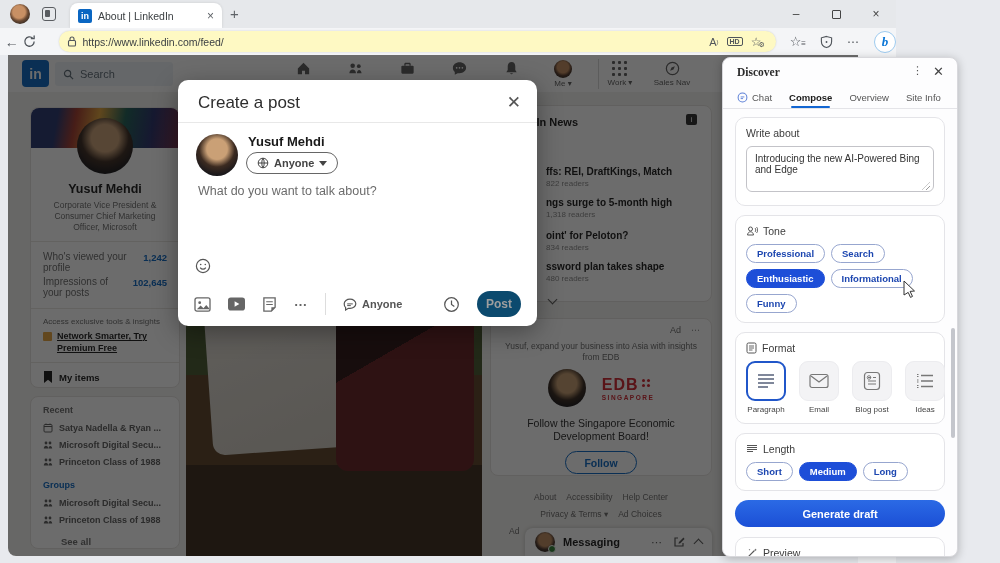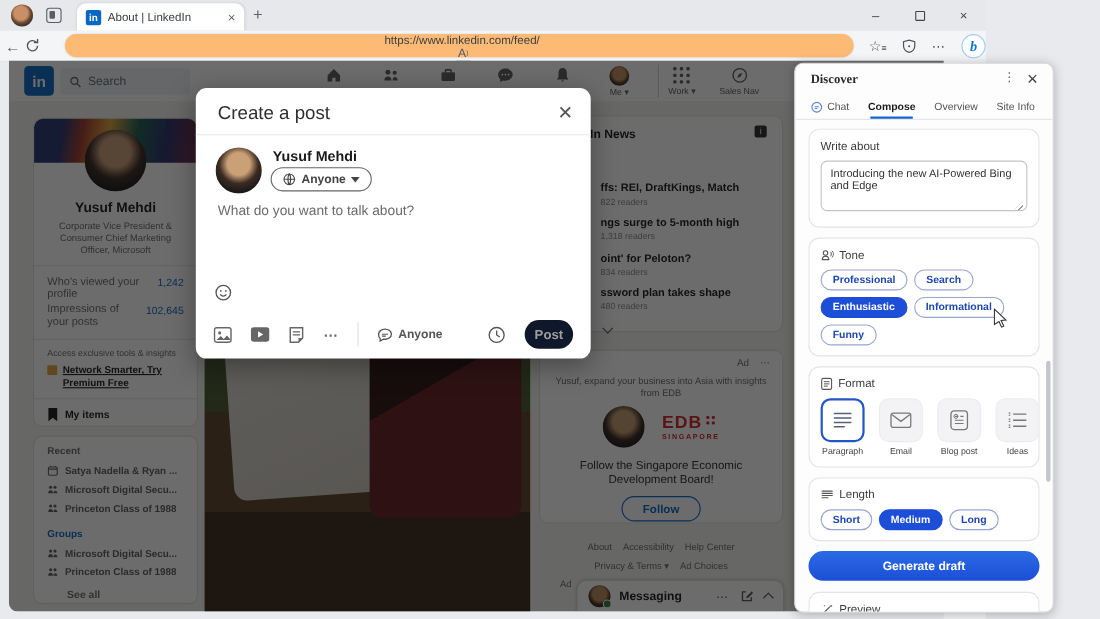--- a/index.html
+++ b/index.html
@@ -19,22 +19,22 @@
   .tab-title { font-size:10.5px; color:#3c4043; flex:1; white-space:nowrap; overflow:hidden; }
   .tab-close { font-size:12px; color:#5f6368; cursor:default; }
   .newtab { position:absolute; left:230px; top:5px; font-size:15px; color:#5f6368; }
   .wincontrols { position:absolute; right:0; top:0; height:28px; display:flex; }
   .winbtn { width:40px; height:28px; display:flex; align-items:center; justify-content:center; color:#444; font-size:12px; }
   .maxglyph { width:9px; height:9px; border:1px solid #444; border-radius:1px; }
 
   
   .toolbar { position:absolute; top:28px; left:0; right:0; height:27px; background:#f4f5f7; display:flex; align-items:center; }
   .navbtn { width:26px; text-align:center; color:#50555b; font-size:14px; }
-  .addressbar { margin-left:12px; width:800px; height:21px; background:#fdba74; border-radius:11px; display:flex; align-items:center;
-    padding:0 8px; box-shadow:0 0 2px rgba(0,0,0,.15);flex-direction:column; }
+  .addressbar { margin-left:12px; width:800px; height:21px; background:#fef9c3; border-radius:11px; display:flex; align-items:center;
+    padding:0 8px; box-shadow:0 0 2px rgba(0,0,0,.15); }
   .url { font-size:10.5px; color:#3c4043; flex:1; margin-left:6px; }
   .abar-icon { margin-left:8px; color:#50555b; font-size:10px; display:flex; align-items:center; }
   .hd-badge { border:1px solid #50555b; border-radius:2px; font-size:7px; font-weight:bold; padding:0 2px; color:#50555b; }
   .tb-right { display:flex; align-items:center; gap:14px; margin-left:14px; color:#50555b; }
   .bing-btn { width:22px; height:22px; border-radius:50%; background:#fff; border:1.5px solid #9ecbef; color:#0b76d6;
     font-weight:bold; font-style:italic; font-size:13px; display:flex; align-items:center; justify-content:center; font-family:"Liberation Serif", serif; }
 
   
   .content { position:absolute; top:55px; left:0; right:0; bottom:0; }
 
@@ -57,21 +57,21 @@
   .li-card { position:absolute; background:#fff; border-radius:8px; border:1px solid #e4e2de; }
   .pc-cover { height:40px; border-radius:8px 8px 0 0;
     background:linear-gradient(100deg,#27356e 0 18%,#a33a2c 30%,#e0a23a 45%,#1e5e54 62%,#28306b 80%,#7a2f4a 100%); }
   .pc-avatar { width:56px; height:56px; border-radius:50%; margin:-30px auto 0; position:relative; z-index:1;
     background:radial-gradient(circle at 50% 36%, #caa076 0 30%, #3c2b21 52%, #17161a 78%), linear-gradient(180deg,#732c20,#d86a2e); }
   .pc-name { text-align:center; font-size:12.5px; font-weight:bold; color:#191919; margin-top:8px; }
   .pc-headline { text-align:center; font-size:8.5px; color:#6b6b6b; line-height:11px; margin:4px 10px 0; }
   .pc-divider { height:1px; background:#e8e6e2; margin:8px 0; }
   .pc-stat { display:flex; justify-content:space-between; padding:2px 12px; }
   .pc-stat .lab { font-size:10px; color:#6b6b6b; line-height:10.5px; width:70%; }
-  .pc-stat .val { font-size:9.5px; color:#0a66c2; font-weight:normal; }
+  .pc-stat .val { font-size:9.5px; color:#0a66c2; font-weight:bold; }
   .pc-premiumhint { font-size:8px; color:#6b6b6b; padding:0 12px; line-height:10px; }
   .pc-premiumlink { display:flex; gap:5px; padding:4px 12px 0; }
   .pc-premiumlink .sq { width:9px; height:9px; background:#e7a33e; border-radius:1px; flex:none; margin-top:1px; }
   .pc-premiumlink .txt { font-size:9px; font-weight:bold; color:#191919; text-decoration:underline; line-height:11.5px; }
   .pc-myitems { display:flex; gap:6px; align-items:center; padding:0 12px; font-size:9.5px; font-weight:bold; color:#191919; }
 
   .sc-title { font-size:9px; color:#6b6b6b; font-weight:bold; padding:8px 12px 4px; }
   .sc-title.groups { color:#0a66c2; padding-top:10px; }
   .sc-item { display:flex; gap:6px; align-items:center; padding:3.5px 12px; font-size:9px; font-weight:bold; color:#5c5c5c; white-space:nowrap; }
   .sc-seeall { font-size:9.5px; font-weight:bold; color:#6b6b6b; padding:8px 12px 4px 30px; }
@@ -141,21 +141,21 @@
   .mp-name { position:absolute; left:70px; top:54px; font-size:13px; font-weight:bold; color:#191919; }
   .mp-pill { position:absolute; left:68px; top:72px; height:22px; border:1px solid #666; border-radius:12px; display:flex;
     align-items:center; gap:5px; padding:0 10px; font-size:11px; font-weight:bold; color:#444; }
   .caret { width:0; height:0; border-left:4px solid transparent; border-right:4px solid transparent; border-top:5px solid #444; }
   .mp-prompt { position:absolute; left:20px; top:104px; font-size:12.5px; color:#6b6b6b; }
   .mp-emoji { position:absolute; left:17px; top:178px; }
   .mp-footer { position:absolute; left:0; right:0; bottom:0; height:44px; display:flex; align-items:center; padding:0 16px; gap:17px; color:#666; }
   .mp-vline { width:1px; height:22px; background:#ddd; }
   .mp-anyone { display:flex; align-items:center; gap:5px; font-size:11px; font-weight:bold; color:#555; }
   .mp-spacer { flex:1; }
-  .post-btn { width:44px; height:26px; background:#0f172a; color:#9e9e9e; border-radius:14px; font-size:12px; font-weight:bold;
+  .post-btn { width:44px; height:26px; background:#0c4a6e; color:#9e9e9e; border-radius:14px; font-size:12px; font-weight:bold;
     display:flex; align-items:center; justify-content:center; }
 
   
   .discover { position:absolute; left:722px; top:2px; width:236px; height:500px; background:#fdfdfe; border-radius:8px; z-index:20;
     box-shadow:0 2px 10px rgba(0,0,0,.25); border:1px solid #d8d8dc; overflow:hidden; }
   .dv-header { position:relative; height:26px;font-family:Liberation Serif, serif; }
   .dv-title { position:absolute; left:14px; top:8px; font-size:11.5px; font-weight:bold; color:#2b2b2b; }
   .dv-kebab { position:absolute; right:34px; top:6px; font-size:11px; color:#555; }
   .dv-close { position:absolute; right:13px; top:6px; font-size:13px; color:#444; }
   .dv-tabs { position:relative; height:25px; border-bottom:1px solid #e4e4e8; display:flex; align-items:center; padding:0 14px; gap:17px; }

